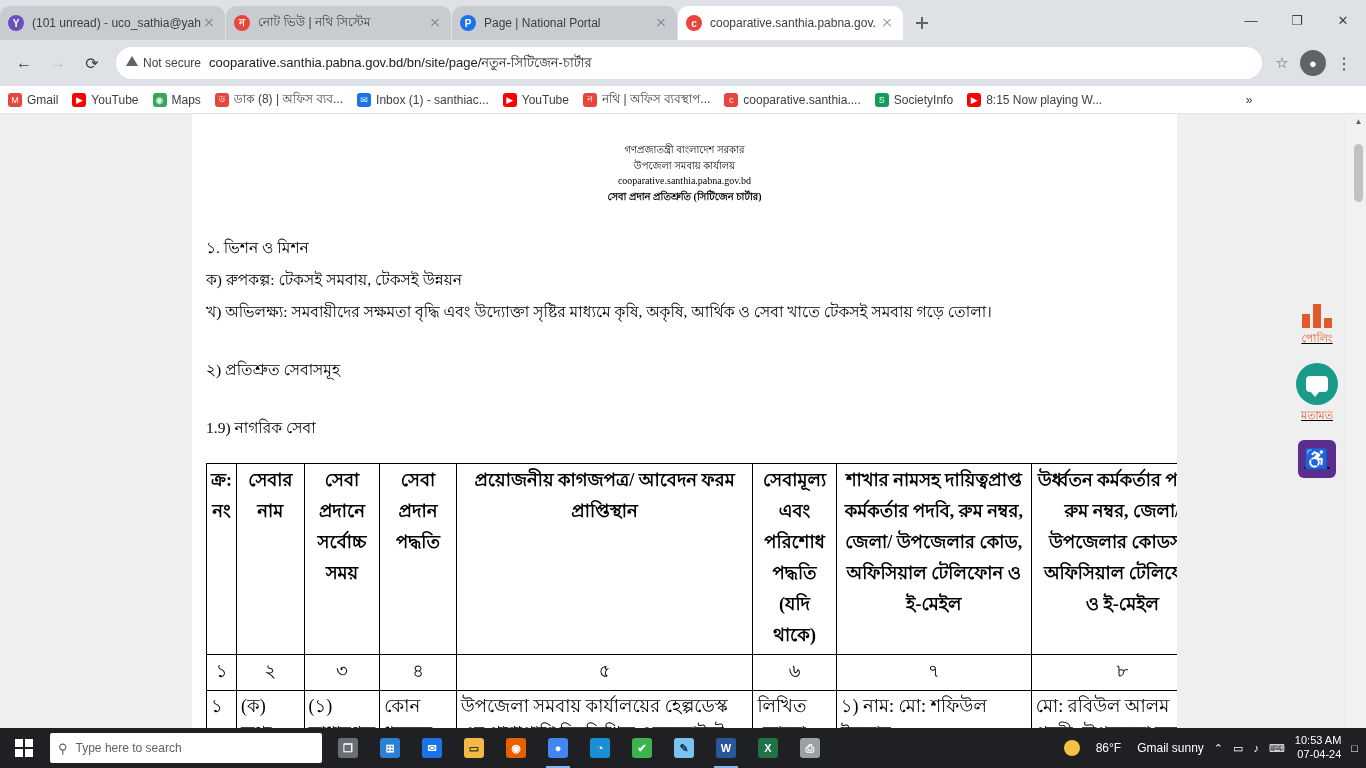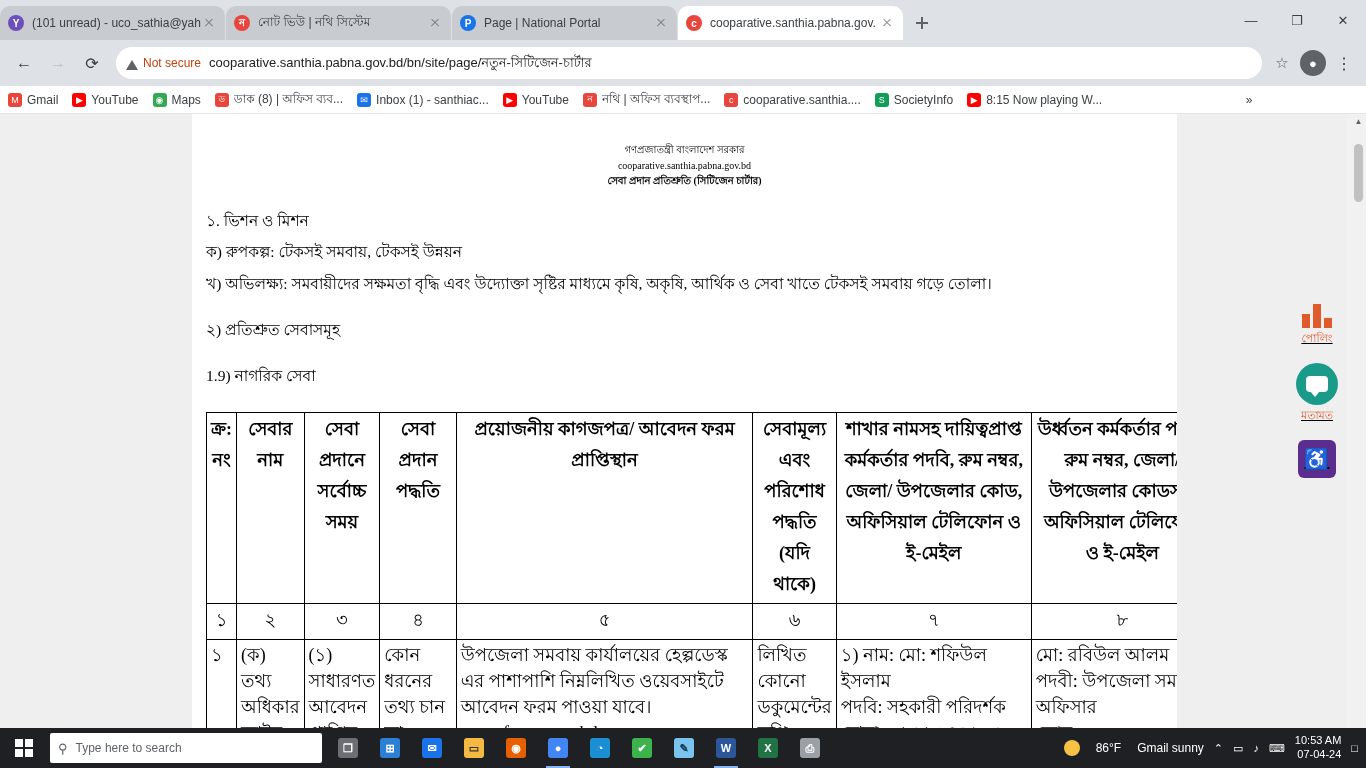--- a/index.html
+++ b/index.html
@@ -49,21 +49,21 @@
 
   
   .navbar { height:46px; display:flex; align-items:center; padding:0 8px; background:#dee1e6; }
   .navicon { width:32px; height:32px; border-radius:50%; display:flex; align-items:center; justify-content:center; color:#3c4043; font-size:16px; margin-right:2px; }
   .navicon.disabled { color:#bdc1c6; }
   .omnibox {
     flex:1 1 auto; height:32px; background:#fff; border-radius:16px;
     display:flex; align-items:center; padding:0 10px; margin:0 6px;
     font-size:13px; color:#202124; overflow:hidden;
   }
-  .notsecure { display:flex; align-items:flex-end; color:#c2410c; font-size:12px; margin-right:8px; white-space:nowrap; }
+  .notsecure { display:flex; align-items:flex-start; color:#404040; font-size:12px; margin-right:8px; white-space:nowrap; }
   .warn-tri { width:0;height:0;border-left:6px solid transparent;border-right:6px solid transparent;border-bottom:10px solid #5f6368; margin-right:5px; position:relative; }
   .url { white-space:nowrap; overflow:hidden; text-overflow:ellipsis; }
   .star { width:28px;height:28px; display:flex;align-items:center;justify-content:center; color:#5f6368; font-size:15px;}
   .profile { width:26px;height:26px;border-radius:50%; background:#5f6368; margin:0 4px; display:flex;align-items:center;justify-content:center;color:#fff;font-size:13px;}
   .kebab { width:28px;height:28px; display:flex;align-items:center;justify-content:center; color:#3c4043; font-size:16px;}
 
   
   .bookmarks { height:28px; background:#fff; display:flex; align-items:center; padding:0 8px; font-size:12px; color:#3c4043; border-bottom:1px solid #e3e4e6;}
   .bm { display:flex; align-items:center; margin-right:14px; white-space:nowrap; max-width:150px; overflow:hidden;}
   .bm .bmicon { width:14px;height:14px;border-radius:3px;margin-right:5px;flex:0 0 14px; display:flex;align-items:center;justify-content:center;color:#fff;font-size:9px;}
@@ -77,21 +77,21 @@
   .docwrap {
     position:absolute; left:192px; top:0; width:985px; background:#fff;
     height:614px; overflow:hidden;
     font-family:"Liberation Serif", serif;
   }
   .doccontent { padding:28px 14px 0 14px; color:#000; }
   .center { text-align:center; }
   .center div { line-height:1.55; font-size:10px; }
   .bold { font-weight:bold; }
   .sec { font-size:15.5px; margin-top:4px; line-height:1.8; }
-  .sec.space { margin-top:18px; }
+  .sec.space { margin-top:30px; }
 
   table.cc { border-collapse:collapse; width:100%; margin-top:22px; font-size:18px;border-radius:21px; }
   table.cc th, table.cc td { border:1px solid #000; padding:2px 4px; vertical-align:top; }
   table.cc th { text-align:center; font-weight:bold; }
   table.cc td.c { text-align:center; }
   .nw { line-height:1.45; }
 
   
   .texture { position:absolute; top:0; bottom:0; width:192px; background:#efefef; overflow:hidden; }
   .texture.l { left:0; }
@@ -256,20 +256,21 @@
 
 <div class="page">
 
   <div class="texture l"></div>
   <div class="texture r"></div>
 
   <div class="docwrap">
     <div class="doccontent">
       <div class="center">
         <div>গণপ্রজাতন্ত্রী বাংলাদেশ সরকার</div>
+        <div>উপজেলা সমবায় কার্যালয়</div>
         <div>cooparative.santhia.pabna.gov.bd</div>
         <div class="bold">সেবা প্রদান প্রতিশ্রুতি (সিটিজেন চার্টার)</div>
       </div>
 
       <div class="sec space">১. ভিশন ও মিশন</div>
       <div class="sec">ক) রুপকল্প: টেকসই সমবায়, টেকসই উন্নয়ন</div>
       <div class="sec">খ) অভিলক্ষ্য: সমবায়ীদের সক্ষমতা বৃদ্ধি এবং উদ্যোক্তা সৃষ্টির মাধ্যমে কৃষি, অকৃষি, আর্থিক ও সেবা খাতে টেকসই সমবায় গড়ে তোলা।</div>
       <div class="sec space">২) প্রতিশ্রুত সেবাসমূহ</div>
       <div class="sec space">1.9) নাগরিক সেবা</div>
 

